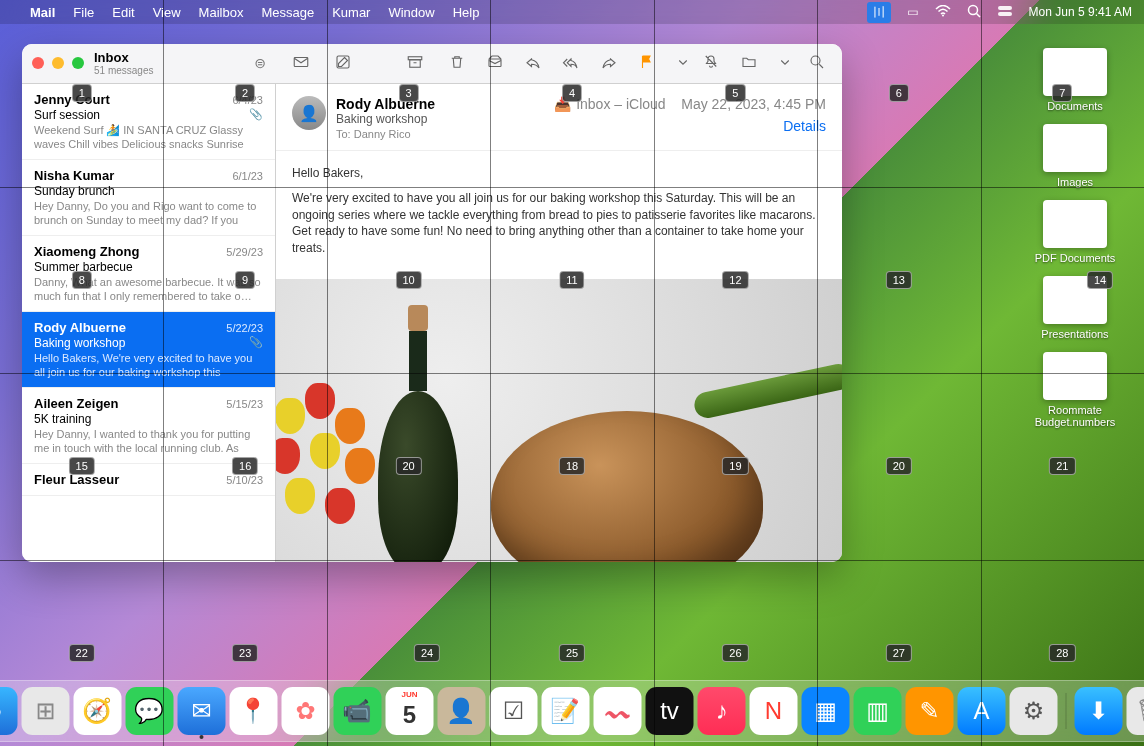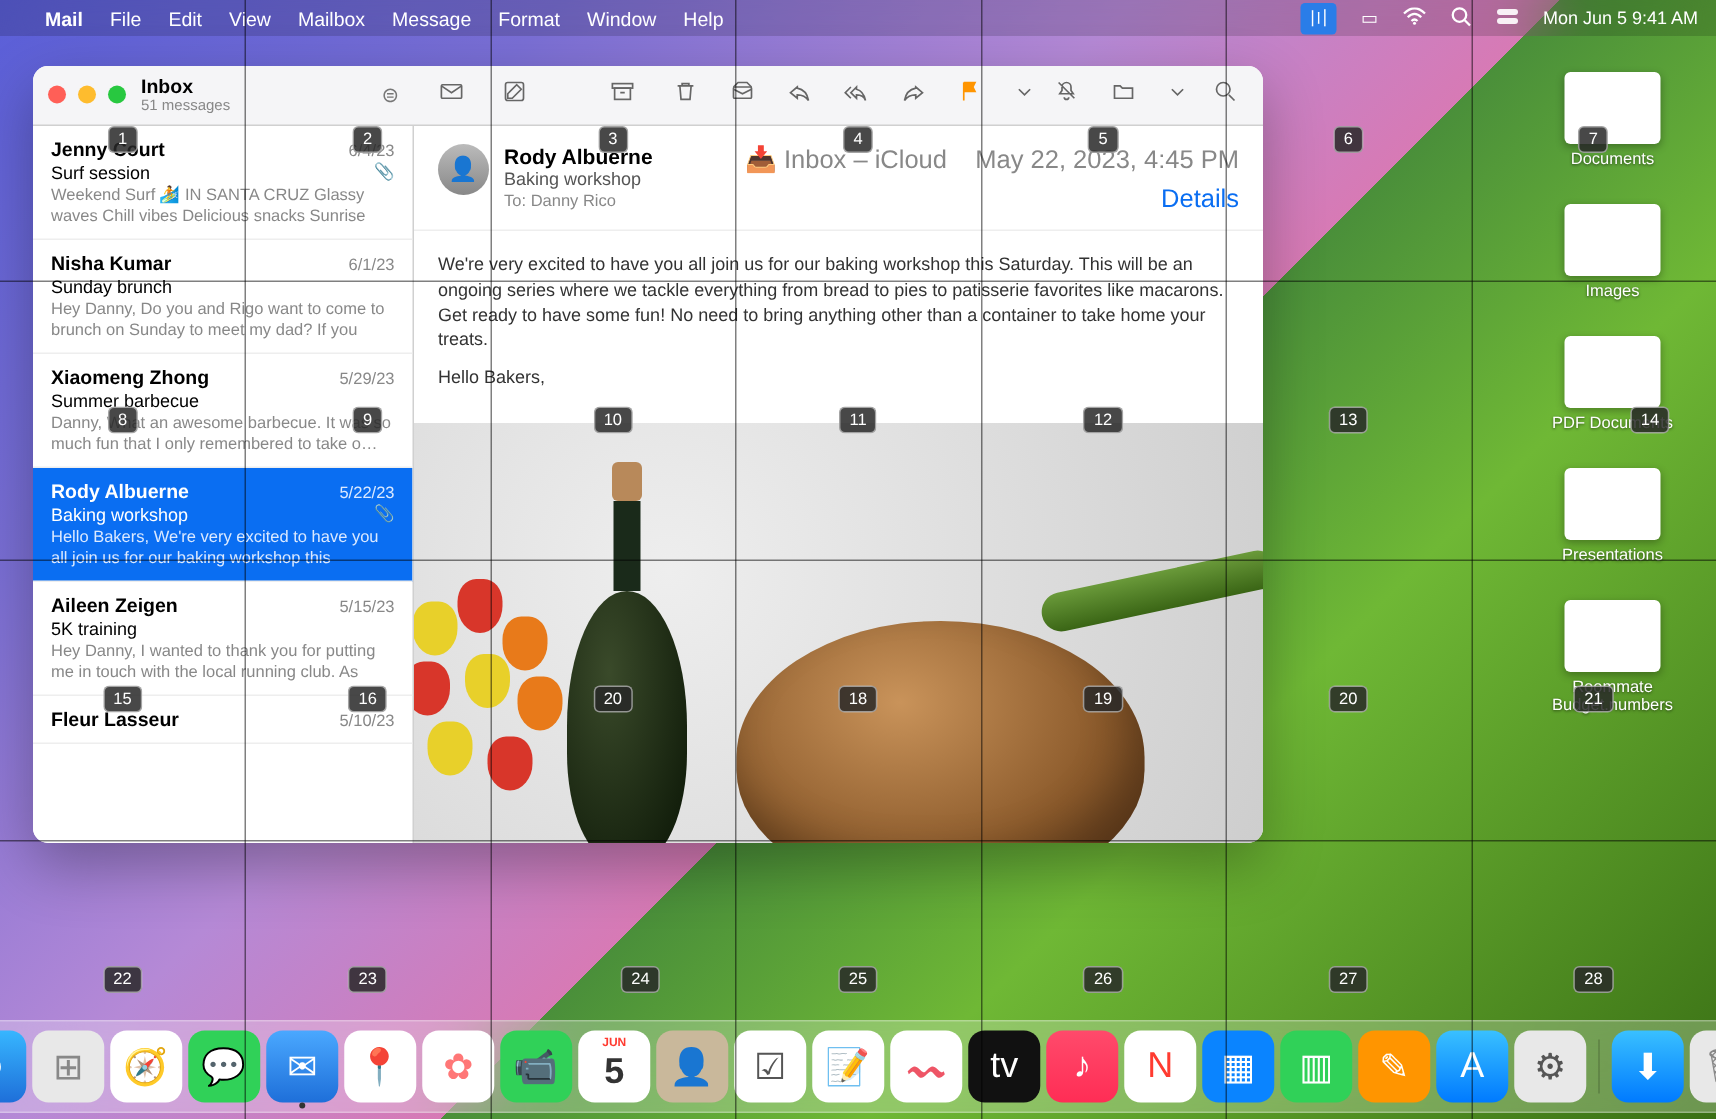--- a/index.html
+++ b/index.html
@@ -9,21 +9,21 @@
 .menubar .appname{font-weight:600}
 .menubar .right{margin-left:auto;display:flex;align-items:center;gap:16px;font-size:12px}
 .menubar .right .pill{background:#2a7de8;border-radius:3px;padding:2px 6px;display:flex;align-items:center}
 .menubar .clock{font-weight:500}
 
 .grid-overlay{position:absolute;inset:0;pointer-events:none}
 .grid-overlay .vline{position:absolute;top:0;bottom:0;width:1px;background:rgba(0,0,0,.5)}
 .grid-overlay .hline{position:absolute;left:0;right:0;height:1px;background:rgba(0,0,0,.5)}
 .grid-overlay .num{position:absolute;background:rgba(40,40,40,.85);color:#fff;font-size:11px;padding:2px 6px;border-radius:4px;border:1px solid rgba(255,255,255,.5);transform:translate(-50%,-50%)}
 
-.desktop-icons{position:absolute;right:14px;top:48px;width:110px;display:flex;flex-direction:column;gap:24px}
+.desktop-icons{position:absolute;right:14px;top:48px;width:110px;display:flex;flex-direction:column;gap:12px}
 .dicon{display:flex;flex-direction:column;align-items:center;cursor:pointer}
 .dicon .thumb{width:64px;height:48px;background:#fff;border-radius:4px;box-shadow:0 2px 6px rgba(0,0,0,.3);position:relative;overflow:hidden}
 .dicon .thumb.stack::before{content:"";position:absolute;inset:4px;background:linear-gradient(45deg,#f4a,# 9cf,#fc5);opacity:.6;border-radius:2px}
 .dicon .label{color:#fff;font-size:11px;text-align:center;margin-top:4px;text-shadow:0 1px 2px rgba(0,0,0,.6);white-space:pre-line}
 
 .mailwin{position:absolute;left:22px;top:44px;width:820px;height:518px;background:#fff;border-radius:10px;box-shadow:0 15px 40px rgba(0,0,0,.3);overflow:hidden;display:flex;flex-direction:column}
 .mail-toolbar{height:40px;display:flex;align-items:center;background:#f5f5f7;border-bottom:1px solid #d0d0d0}
 .mail-left-head{width:254px;display:flex;align-items:center;padding:0 10px;gap:10px}
 .traffic{display:flex;gap:8px}
 .traffic span{width:12px;height:12px;border-radius:50%}
@@ -54,21 +54,21 @@
 .msg.sel .prev{color:#dbe9ff}
 
 .reader{flex:1;display:flex;flex-direction:column;overflow:hidden}
 .rhead{padding:12px 16px 10px;border-bottom:1px solid #eee}
 .rhead .top{display:flex;align-items:flex-start;gap:10px}
 .avatar{width:34px;height:34px;border-radius:50%;background:linear-gradient(#bbb,#888);display:flex;align-items:center;justify-content:center;color:#fff;font-size:16px}
 .rmeta{flex:1}
 .rmeta .from{font-weight:600;font-size:14px}
 .rmeta .subj{font-size:12px;color:#555}
 .rmeta .to{font-size:11px;color:#888;margin-top:2px}
-.rright{text-align:right;font-size:17px;color:#888}
+.rright{text-align:right;font-size:14px;color:#888}
 .rright .loc{margin-bottom:2px}
 .rright .details{color:#0a6ef2;cursor:pointer;margin-top:6px}
 .rcontent{flex:1;overflow:auto}
 .rtext{padding:14px 16px;font-size:12px;color:#333;line-height:1.4}
 .rtext p{margin-bottom:8px}
 .rimg{width:100%;height:330px;position:relative;overflow:hidden}
 .rimg .counter{position:absolute;left:0;top:0;background:radial-gradient(circle at 30% 30%,#eee,#ccc);width:100%;height:100%}
 .rimg .bread{position:absolute;left:38%;top:40%;width:48%;height:55%;background:radial-gradient(ellipse at 40% 30%,#c9935a,#8b5a2b 60%,#6b3e1a);border-radius:50% 50% 45% 45%;box-shadow:inset -10px -20px 30px rgba(0,0,0,.3)}
 .rimg .bottle{position:absolute;left:18%;top:8%;width:80px;height:280px}
 .rimg .bottle .cork{width:20px;height:26px;background:#b8895a;border-radius:4px;margin:0 auto}
@@ -87,21 +87,21 @@
 <body>
 
 <div class="menubar">
   <span class="apple"></span>
   <span class="appname">Mail</span>
   <span>File</span>
     <span>Edit</span>
     <span>View</span>
     <span>Mailbox</span>
     <span>Message</span>
-    <span>Format</span>
+    <span>Kumar</span>
     <span>Window</span>
     <span>Help</span>
   <div class="right">
     <span class="pill">〣</span>
     <span>▭</span>
     <span>
       <svg width="16" height="12" viewBox="0 0 16 12">
           <path d="M1 4 Q8 -3 15 4 M3.5 6.5 Q8 2 12.5 6.5 M6 9 Q8 7 10 9" stroke="#fff" fill="none" stroke-width="1.5"></path>
           <circle cx="8" cy="10.5" r="1" fill="#fff"></circle>
         </svg>
@@ -293,22 +293,22 @@
               <span>📥</span>
               <span>Inbox – iCloud</span>&nbsp;&nbsp;&nbsp;
               <span>May 22, 2023, 4:45 PM</span>
             </div>
             <div class="details">Details</div>
           </div>
         </div>
       </div>
       <div class="rcontent">
         <div class="rtext">
+          <p>Hello Bakers,</p>
           <p>We're very excited to have you all join us for our baking workshop this Saturday. This will be an ongoing series where we tackle everything from bread to pies to patisserie favorites like macarons. Get ready to have some fun! No need to bring anything other than a container to take home your treats.</p>
-          <p>Hello Bakers,</p>
         </div>
         <div class="rimg">
           <div class="counter"></div>
 
           <div class="cuke"></div>
           <div class="peppers">
             <span style="left:10px;top:20px;background:#e8d02a"></span>
             <span style="left:40px;top:5px;background:#d8362a"></span>
             <span style="left:70px;top:30px;background:#e87a1a"></span>
             <span style="left:5px;top:60px;background:#d8362a"></span>

